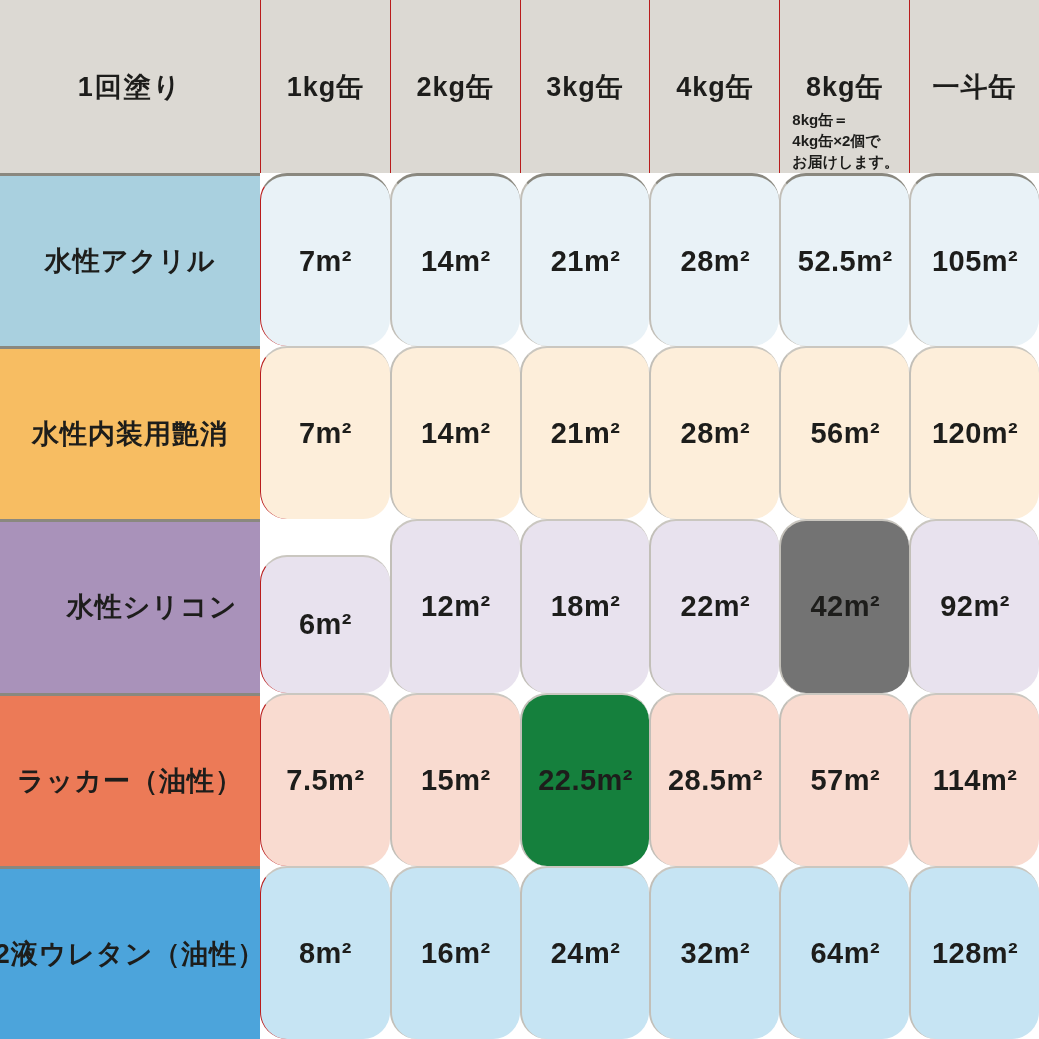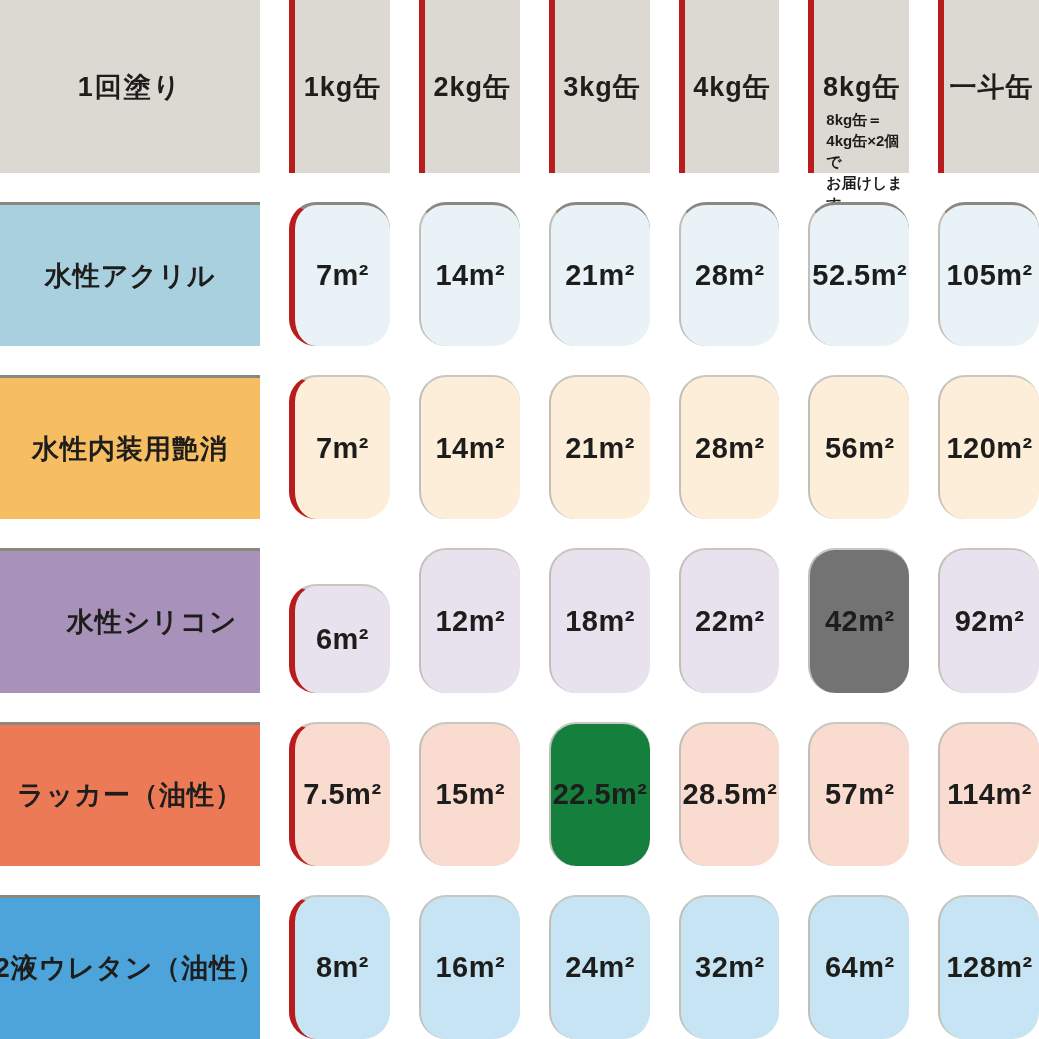--- a/index.html
+++ b/index.html
@@ -4,37 +4,36 @@
 <style>
   html,body{margin:0;padding:0;background:#ffffff;}
   body{font-family:"Liberation Sans","DejaVu Sans",sans-serif;font-weight:bold;color:#1d1d1b;}
   #coverage-table{
     display:grid;
     grid-template-columns:260px repeat(6,1fr);
     grid-template-rows:173px repeat(5,1fr);
     width:1039px;height:1039px;
     box-sizing:border-box;
     overflow:hidden;
-    gap:29px;
   }
   .cell{
     display:flex;align-items:center;justify-content:center;
     box-sizing:border-box;position:relative;
     text-align:center;
   }
   .hcell{background:#dcd9d3;font-size:27px;letter-spacing:1px;}
   .corner-cell{background:#dcd9d3;font-size:27px;letter-spacing:2px;}
   .label-cell{font-size:27px;letter-spacing:1px;white-space:nowrap;padding:0 4px;}
   .value-cell{font-size:29px;letter-spacing:0.5px;border-radius:27px;}
   .note{
     position:absolute;left:12px;right:2px;top:calc(50% + 22px);
     font-size:15px;line-height:1.4;text-align:left;letter-spacing:0;
     white-space:pre-line;
   }
-  .v-dark{border-left:6px solid #b91c1c;}
+  .v-dark{border-left:1px solid #b91c1c;}
   .v-light{border-left:2px solid #c2bfb8;text-align:right;}
   .h-dark{border-top:3px solid #8a887f;}
   .h-light{border-top:2px solid #cac7c0;}
 </style>
 </head>
 <body>
 
 <div id="coverage-table">
   <div class="cell corner-cell">
     <span>1回塗り</span>

